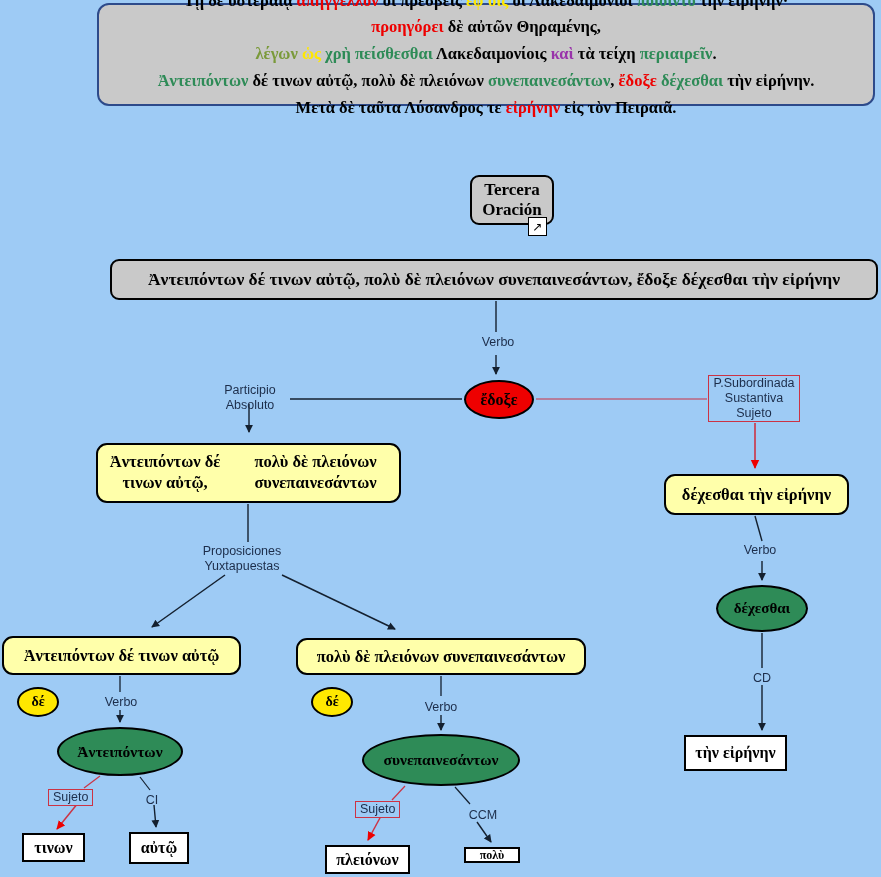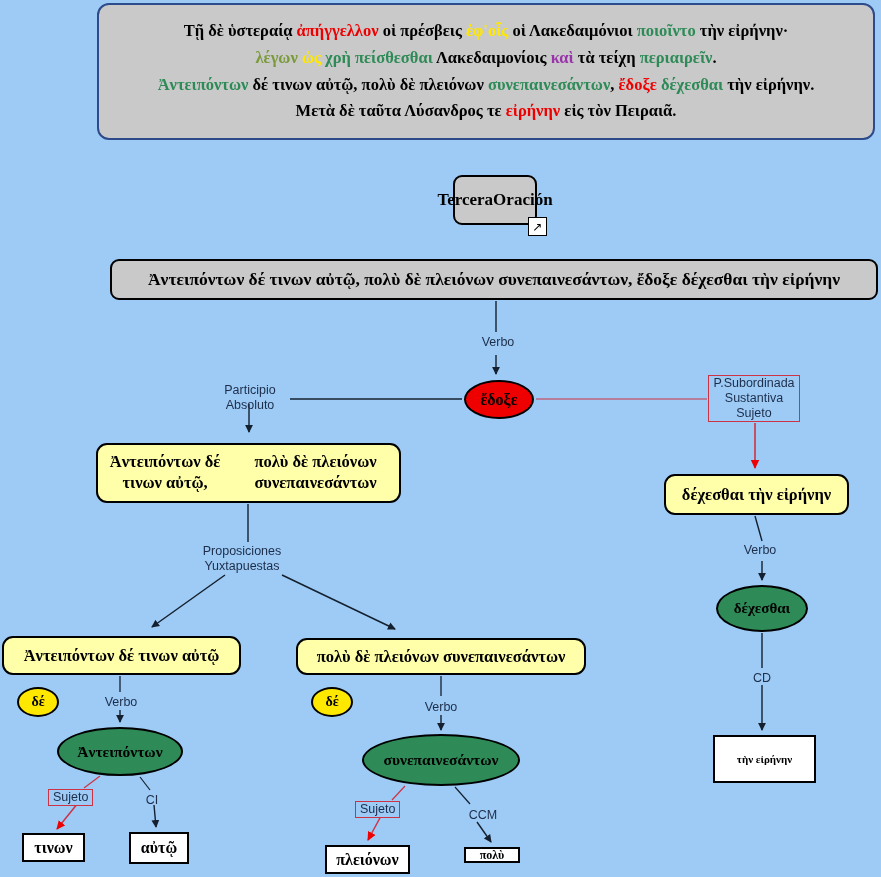--- a/index.html
+++ b/index.html
@@ -20,21 +20,21 @@
     left: 0; top: 0;
     width: 881px;
     height: 877px;
     pointer-events: none;
   }
 
   
   #passage {
     position: absolute;
     left: 97px; top: 3px;
-    width: 778px; height: 137px;
+    width: 778px; height: 103px;
     background: #c9c9c9;
     border: 2px solid #2d4a8a;
     border-radius: 12px;
     box-sizing: border-box;
     display: flex;
     flex-direction: column;
     align-items: center;
     justify-content: center;
     font-family: "Liberation Serif", serif;
     font-size: 16.5px;
@@ -110,22 +110,22 @@
     font-family: "Liberation Sans", sans-serif;
     font-size: 12.5px;
     color: #1c2d4a;
     text-align: center;
     white-space: pre-line;
     line-height: 1.22;
   }
 
   
   #n-tercera {
-    left: 453px; top: 175px; width: 84px; height: 50px;
-    font-size: 17px; flex-direction: row; line-height: 1.15;
+    left: 470px; top: 175px; width: 84px; height: 50px;
+    font-size: 17px; flex-direction: column; line-height: 1.15;
   }
   #tercera-resize {
     position: absolute;
     left: 528px; top: 217px;
     width: 17px; height: 17px;
     background: #ffffff;
     border: 1px solid #000;
     display: flex; align-items: center; justify-content: center;
     font-size: 12px; color: #000; line-height: 1;
     font-family: "DejaVu Sans", sans-serif;
@@ -149,22 +149,22 @@
   }
   #n-dexesthai-box {
     left: 664px; top: 474px; width: 185px; height: 41px;
     font-size: 16.5px;
   }
   #n-dexesthai-ell {
     left: 716px; top: 585px; width: 92px; height: 47px;
     font-size: 15px; color: #000;
   }
   #n-eirenen {
-    left: 713px; top: 735px; width: 103px; height: 48px;
-    font-size: 11px;
+    left: 684px; top: 735px; width: 103px; height: 36px;
+    font-size: 16px;
   }
   #n-left-prop {
     left: 2px; top: 636px; width: 239px; height: 39px;
     font-size: 16.5px;
   }
   #n-right-prop {
     left: 296px; top: 638px; width: 290px; height: 37px;
     font-size: 16.5px;
   }
   #n-de-left {
@@ -274,20 +274,21 @@
 
     <line x1="405" y1="786" x2="392" y2="800" stroke="#cc3344" stroke-width="1.2"></line>
     <line x1="381" y1="816" x2="368" y2="840" stroke="#cc3344" stroke-width="1.5" marker-end="url(#arrowRed)"></line>
 
     <line x1="455" y1="787" x2="470" y2="804" stroke="#14202f" stroke-width="1.2"></line>
     <line x1="477" y1="822" x2="491" y2="842" stroke="#14202f" stroke-width="1.4" marker-end="url(#arrowDark)"></line>
   </svg>
 
   <div id="passage">
       <div class="ln"><span style="color: rgb(0, 0, 0);">Τῇ δὲ ὑστεραίᾳ </span><span style="color: rgb(238, 0, 0);">ἀπήγγελλον</span><span style="color: rgb(0, 0, 0);"> οἱ πρέσβεις </span><span style="color: rgb(255, 232, 0);">ἐφ'οἷς</span><span style="color: rgb(0, 0, 0);"> οἱ Λακεδαιμόνιοι </span><span style="color: rgb(46, 139, 87);">ποιοῖντο</span><span style="color: rgb(0, 0, 0);"> τὴν εἰρήνην·</span></div>
+      <div class="ln"><span style="color: rgb(238, 0, 0);">προηγόρει</span><span style="color: rgb(0, 0, 0);"> δὲ αὐτῶν Θηραμένης,</span></div>
       <div class="ln"><span style="color: rgb(122, 154, 58);">λέγων </span><span style="color: rgb(255, 232, 0);">ὡς</span><span style="color: rgb(46, 139, 87);"> χρὴ πείσθεσθαι</span><span style="color: rgb(0, 0, 0);"> Λακεδαιμονίοις </span><span style="color: rgb(153, 51, 170);">καὶ</span><span style="color: rgb(0, 0, 0);"> τὰ τείχη </span><span style="color: rgb(46, 139, 87);">περιαιρεῖν</span><span style="color: rgb(0, 0, 0);">.</span></div>
       <div class="ln"><span style="color: rgb(46, 139, 87);">Ἀντειπόντων</span><span style="color: rgb(0, 0, 0);"> δέ τινων αὐτῷ, πολὺ δὲ πλειόνων </span><span style="color: rgb(46, 139, 87);">συνεπαινεσάντων</span><span style="color: rgb(0, 0, 0);">, </span><span style="color: rgb(238, 0, 0);">ἔδοξε</span><span style="color: rgb(46, 139, 87);"> δέχεσθαι</span><span style="color: rgb(0, 0, 0);"> τὴν εἰρήνην.</span></div>
       <div class="ln"><span style="color: rgb(0, 0, 0);">Μετὰ δὲ ταῦτα Λύσανδρος τε </span><span style="color: rgb(238, 0, 0);">εἰρήνην</span><span style="color: rgb(0, 0, 0);"> εἰς τὸν Πειραιᾶ.</span></div>
     </div>
 
   <div class="node grey-round greek" id="n-tercera">
     <span>Tercera</span>
     <span>Oración</span>
   </div>
   <div id="tercera-resize">↗</div>

